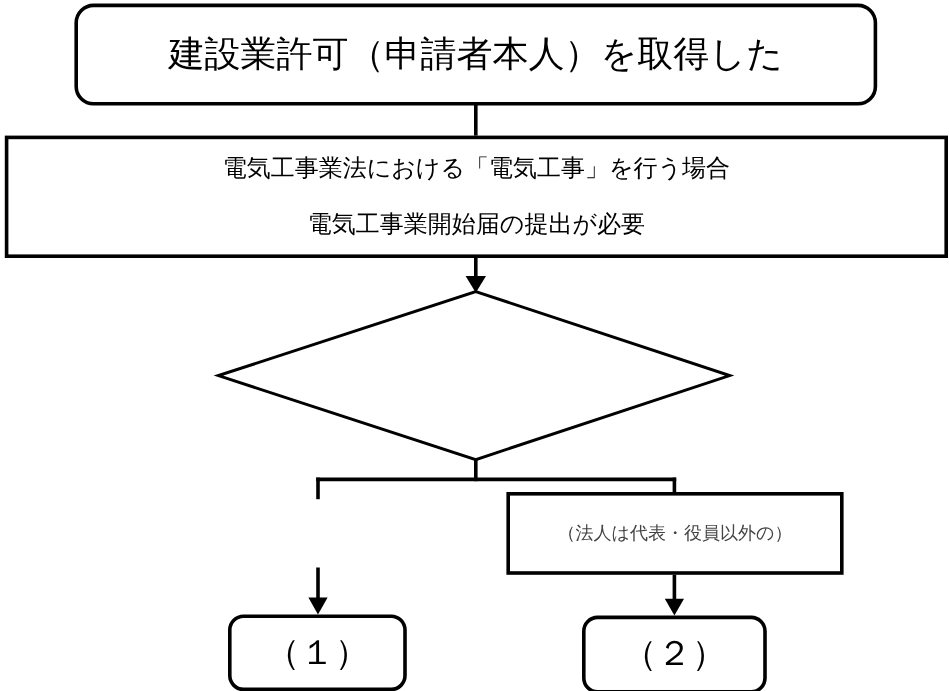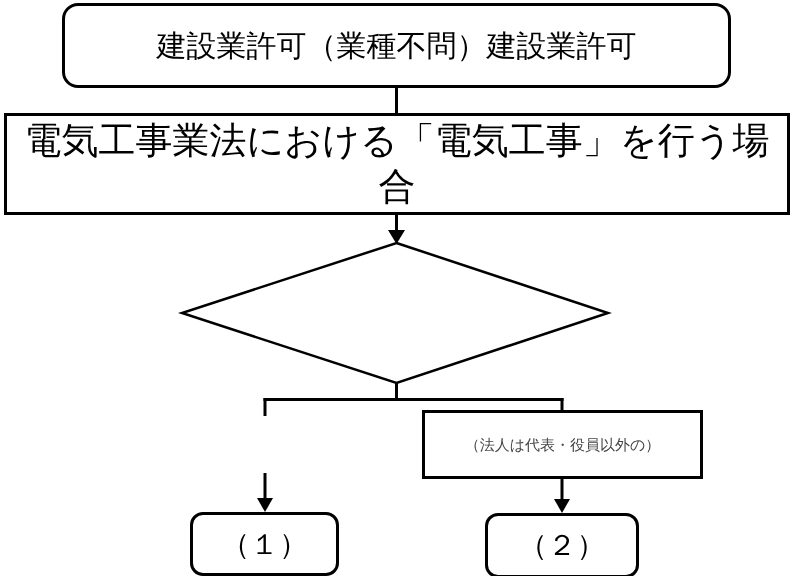--- a/index.html
+++ b/index.html
@@ -43,21 +43,21 @@
   }
   .start-node {
     left: 62px; top: 3px;
     width: 669px; height: 85px;
     font-size: 30px;
   }
   .process-node {
     left: 4px; top: 113px;
     width: 786px; height: 102px;
     flex-direction: column;
-    font-size: 37px;
+    font-size: 20px;
     line-height: 46px;
   }
   .decision-label {
     position: absolute;
     left: 182px; top: 294px;
     width: 427px;
     text-align: center;
     font-size: 30px;
     z-index: 3;
     background: transparent;
@@ -113,25 +113,26 @@
     <line x1="562" y1="398" x2="562" y2="411" stroke="#000000" stroke-width="3"></line>
 
     <line x1="265" y1="473" x2="265" y2="500" stroke="#000000" stroke-width="3"></line>
     <polygon points="257,498 273,498 265,512" fill="#000000"></polygon>
 
     <line x1="562" y1="478" x2="562" y2="501" stroke="#000000" stroke-width="3"></line>
     <polygon points="554,499 570,499 562,513" fill="#000000"></polygon>
   </svg>
 
   <div class="node terminal start-node">
-    <span>建設業許可（業種不問）建設業許可</span>
+    <span>建設業許可（申請者本人）を取得した</span>
   </div>
 
   <div class="node process-node">
     <span>電気工事業法における「電気工事」を行う場合</span>
+    <span>電気工事業開始届の提出が必要</span>
   </div>
 
 
 
   <div class="node option-right">
     <span class="note">（法人は代表・役員以外の）</span>
   </div>
 
   <div class="node result result-left">
     <span>（１）</span>

